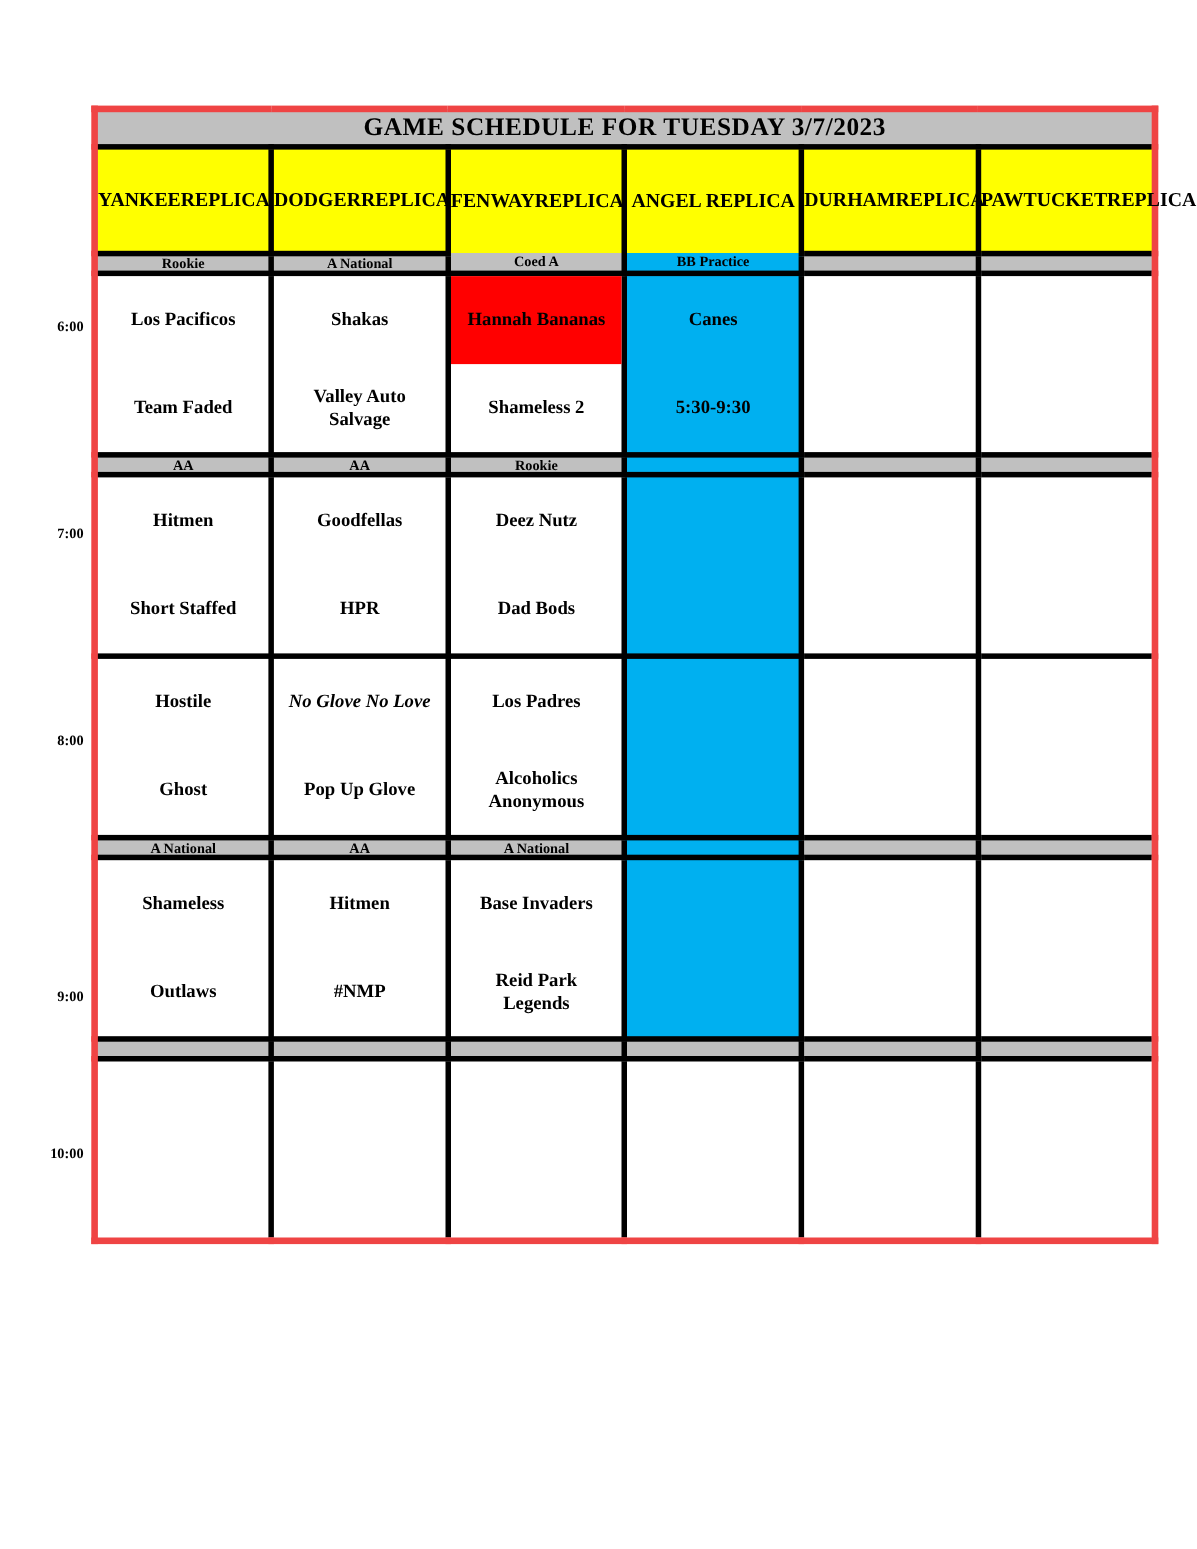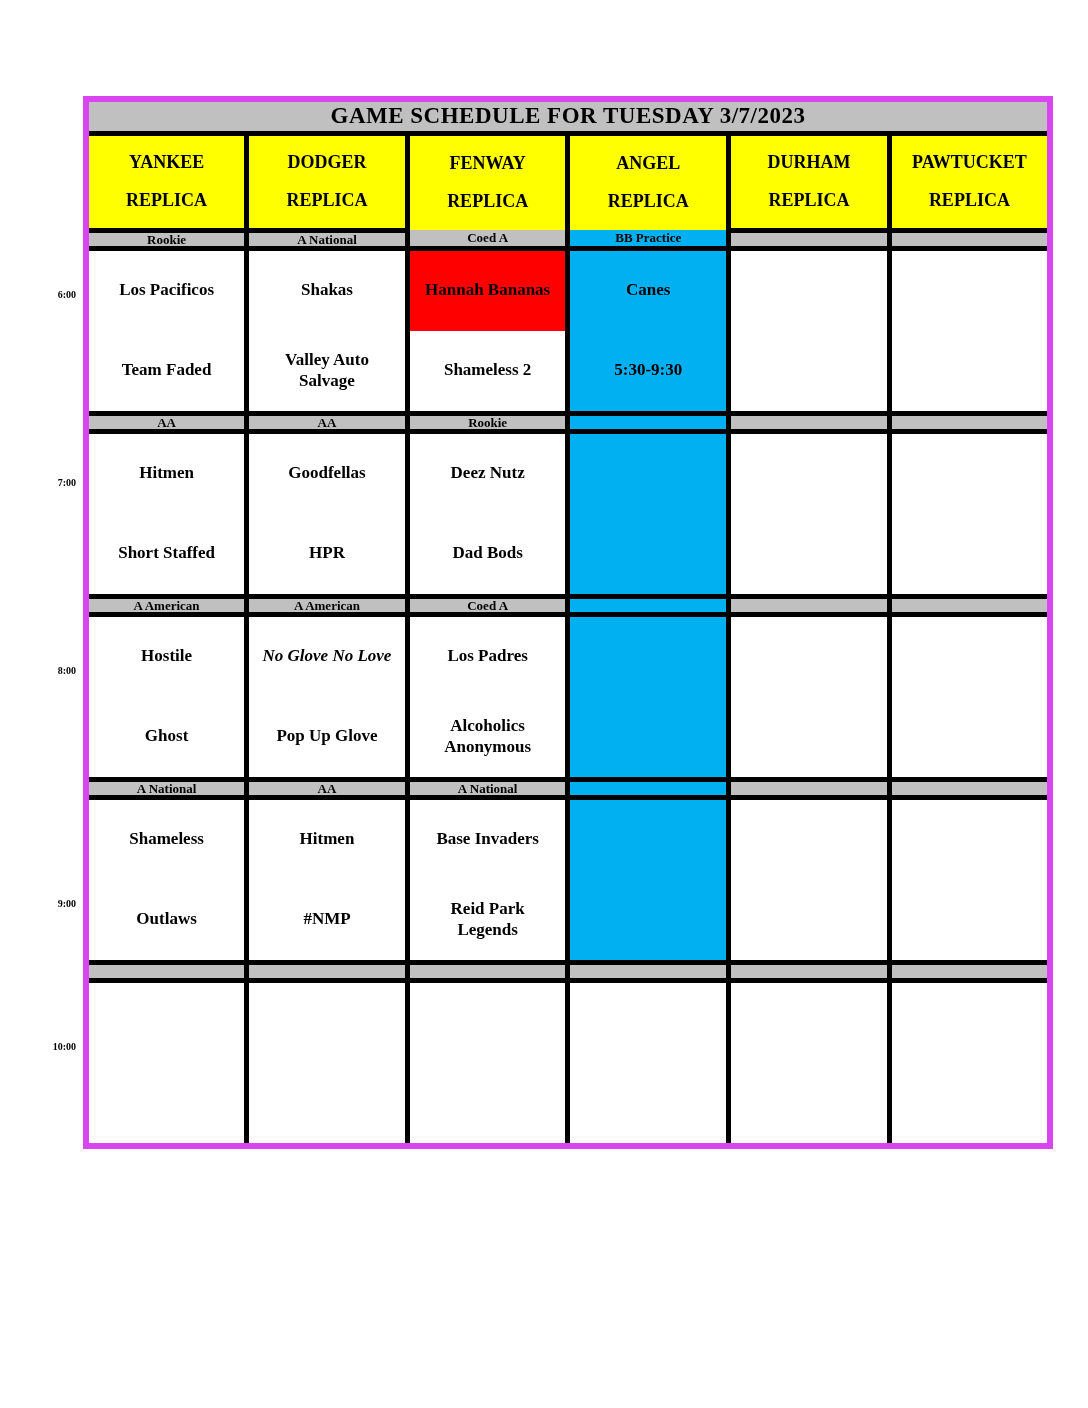--- a/index.html
+++ b/index.html
@@ -7,51 +7,51 @@
   body {
     width:1088px; height:1408px;
     font-family:"Liberation Serif","DejaVu Serif",serif;
     font-weight:bold; color:#000;
   }
   .page { position:relative; width:1088px; height:1408px; background:#fff; overflow:hidden; }
 
   table.schedule {
     position:absolute; left:83px; top:96px; width:970px;
     border-collapse:collapse; table-layout:fixed;
-    border:6px solid #d946ef;
+    border:6px solid #ef4444;
     padding-left:11px;
   }
   td { border:5px solid #000; padding:0; text-align:center; vertical-align:middle; }
 
   .title-row td {
     height:34px; background:var(--band-bg,#C0C0C0);
     font-size:23px; letter-spacing:0.5px;
   }
   .header-row td { background:var(--header-bg,#FFFF00); }
-  .hdr { height:92px; display:flex; flex-direction:column; justify-content:space-evenly;
+  .hdr { height:92px; display:flex; flex-direction:row; justify-content:space-evenly;
          align-items:center; font-size:18px; }
   .no-bottom { border-bottom:none; }
   .no-top { border-top:none; }
 
   .div-row td { height:18px; background:var(--band-bg,#C0C0C0); font-size:13px; line-height:1; }
   .div-row td.blue { background:var(--practice-bg,#00B0F0); }
 
   .game-row td { background:#fff; }
   .game-row td.blue { background:var(--practice-bg,#00B0F0); }
   .pair { height:160px; display:flex; flex-direction:column; }
   .team { flex:1; display:flex; align-items:center; justify-content:center;
           font-size:17px; line-height:1.2; padding:0 12px; }
   .team.hl { background:var(--highlight-bg,#FF0000); }
   .team.nowrap { white-space:nowrap; padding:0 2px;font-style:italic; }
 
   .footer-row td { height:26px; background:var(--band-bg,#C0C0C0); font-size:14px; }
   .footer { display:flex; justify-content:space-between; align-items:center;
             height:100%; padding:0 10px 0 4px; }
 
-  .time-label { position:absolute; left:0; width:76px; text-align:right; font-size:10px; }
+  .time-label { position:absolute; left:0; width:76px; text-align:right; font-size:13px; }
 </style>
 </head>
 <body>
 
 <div class="page">
 
   <span class="time-label" style="top:289px">6:00</span>
   <span class="time-label" style="top:477px">7:00</span>
   <span class="time-label" style="top:665px">8:00</span>
   <span class="time-label" style="top:898px">9:00</span>
@@ -198,28 +198,20 @@
             </div>
           </td>
       <td>
             <div class="pair">
               <div class="team"></div>
               <div class="team"></div>
             </div>
           </td>
     </tr>
 
-    <tr class="div-row">
-      <td>A American</td>
-      <td>A American</td>
-      <td>Coed A</td>
-      <td class="blue"></td>
-      <td></td>
-      <td></td>
-    </tr>
     <tr class="game-row">
       <td>
             <div class="pair">
               <div class="team">Hostile</div>
               <div class="team">Ghost</div>
             </div>
           </td>
       <td>
             <div class="pair">
               <div class="team nowrap">No Glove No Love</div>

